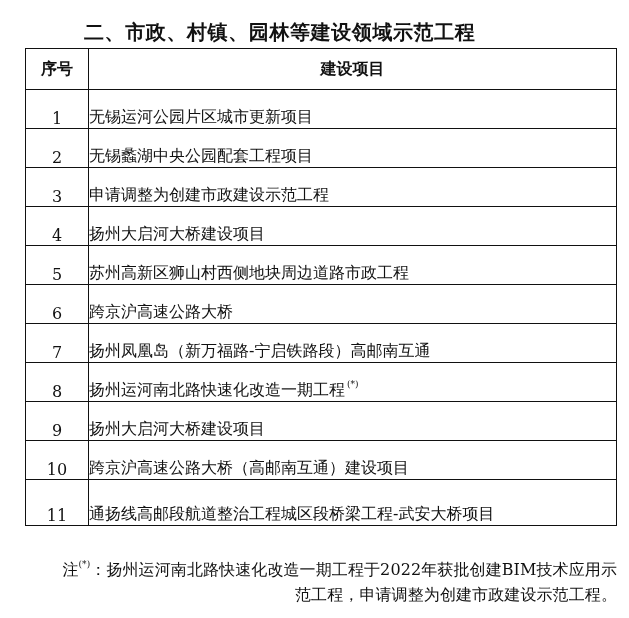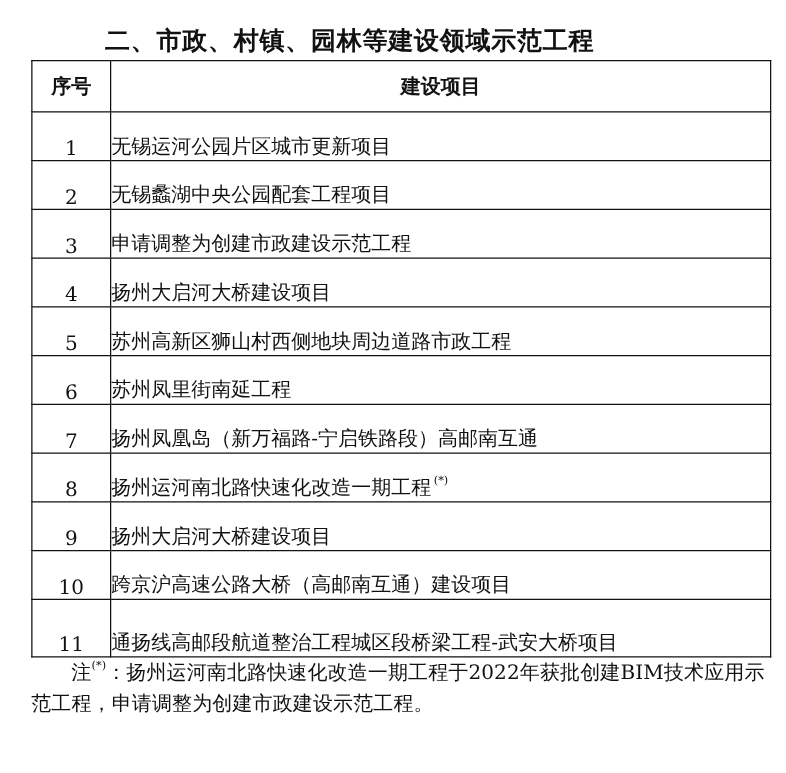--- a/index.html
+++ b/index.html
@@ -26,23 +26,23 @@
       font-family: "DejaVu Serif", serif; font-size: 16px;
     }
     td.name {
       text-align: left; vertical-align: bottom; padding-bottom: 3px; padding-left: 1px;
       font-family: "DejaVu Serif", serif; font-size: 16px; white-space: nowrap;
     }
     tr.row td { height: 38px; }
     tr.row.tall td { height: 45px; }
     sup.mark { font-size: 9px; vertical-align: 8px; margin-left: 2px; }
     .note {
-      position: absolute; left: 25px; top: 521px; width: 592px;
+      position: absolute; left: 25px; top: 552px; width: 592px;
       font-family: "DejaVu Serif", serif; font-size: 16px; line-height: 25px;
-      text-indent: 32px; letter-spacing: 0.1px;
+      text-indent: 32px; letter-spacing: 0.1px; text-align: right;
     }
     .note sup { font-size: 9px; vertical-align: 8px; }
   </style>
 </head>
 <body>
 
 <div class="title">二、市政、村镇、园林等建设领域示范工程</div>
 
 <table class="projects">
   <colgroup>
@@ -71,21 +71,21 @@
     <tr class="row">
       <td class="num">4</td>
       <td class="name">扬州大启河大桥建设项目</td>
     </tr>
     <tr class="row">
       <td class="num">5</td>
       <td class="name">苏州高新区狮山村西侧地块周边道路市政工程</td>
     </tr>
     <tr class="row">
       <td class="num">6</td>
-      <td class="name">苏州凤里街南延工程</td>
+      <td class="name">跨京沪高速公路大桥</td>
     </tr>
     <tr class="row">
       <td class="num">7</td>
       <td class="name">扬州凤凰岛（新万福路-宁启铁路段）高邮南互通</td>
     </tr>
     <tr class="row">
       <td class="num">8</td>
       <td class="name"><span>扬州运河南北路快速化改造一期工程</span><sup class="mark">(*)</sup></td>
     </tr>
     <tr class="row">

